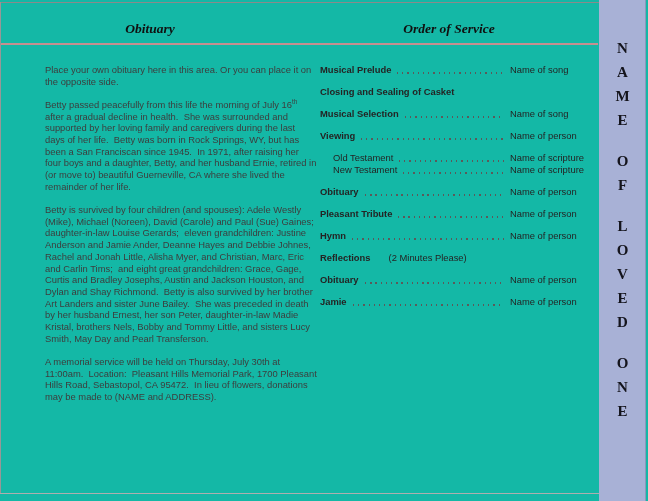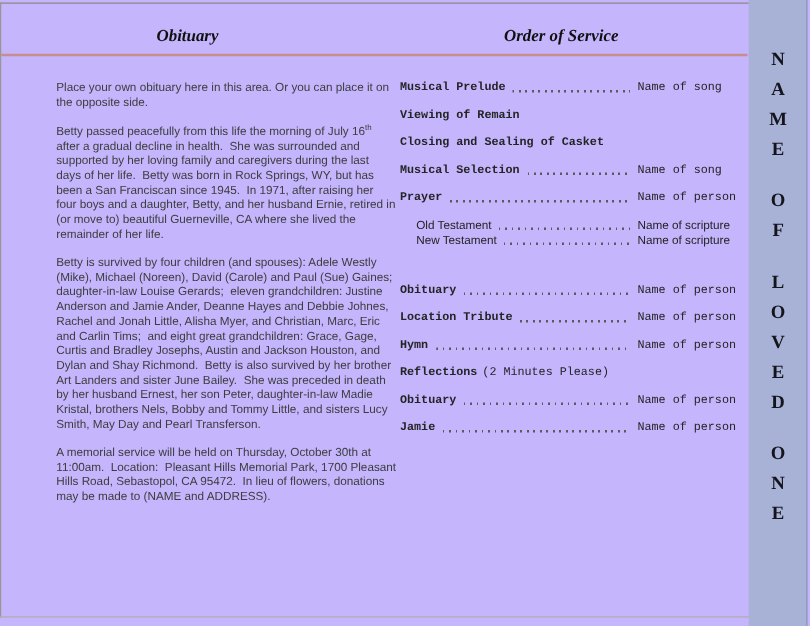--- a/index.html
+++ b/index.html
@@ -1,17 +1,17 @@
 <!DOCTYPE html>
 <html><head>
 <meta charset="utf-8">
 <style>
   html,body { margin:0; padding:0; background:#fff; }
   .page {
-    position:relative; width:648px; height:501px; background:#c4b5fd;
+    position:relative; width:648px; height:501px; background:#14b8a6;
     font-family:"Liberation Sans", sans-serif; overflow:hidden;
   }
   
   .border-top    { position:absolute; left:0; top:2px; width:599px; height:1px; background:#8a8a8a; }
   .border-left   { position:absolute; left:0; top:2px; width:1px;  height:492px; background:#979797; }
   .border-bottom { position:absolute; left:0; top:493px; width:599px; height:1px; background:#aeaeae; }
   .rule-pink     { position:absolute; left:1px; top:43px; width:597px; height:2px; background:#c68f8f; }
 
   
   .hdr {
@@ -24,27 +24,27 @@
   
   .obituary {
     position:absolute; left:35px; top:64px; width:272px;
     font-size:9.4px; line-height:11.7px; color:#3d3d3d;margin-left:10px;
   }
   .obituary p { margin:0 0 11.5px 0; white-space:pre-wrap; }
   .obituary sup { font-size:6.3px; vertical-align:super; line-height:0; }
 
   
   .order { position:absolute; left:320px; top:64px; width:276px; font-size:9.4px; color:#242424; }
-  .os-row    { display:flex; align-items:center; line-height:12px; margin-bottom:10px;font-family:Liberation Mono, monospace; }
+  .os-row    { display:flex; align-items:center; line-height:12px; margin-bottom:10px; }
   .os-row.no-gap { margin-bottom:0; }
   .os-subrow { display:flex; align-items:baseline; line-height:12px; margin-bottom:0; }
-  .os-subrow.gap-after { margin-bottom:28px; }
+  .os-subrow.gap-after { margin-bottom:10px; }
   .os-label    { font-weight:bold; white-space:nowrap; }
   .os-sublabel { font-weight:normal; white-space:nowrap; padding-left:13px; }
-  .os-suffix   { font-weight:normal; margin-left:4px; }
+  .os-suffix   { font-weight:normal; margin-left:18px; }
   .os-value    { flex:0 0 86px; width:86px; font-weight:normal; }
   .leader {
     flex:1 1 auto; height:1.4px; align-self:flex-end; margin:0 6px 2.5px 6px;
     background-image:repeating-linear-gradient(to right,#5a5a5a 0,#5a5a5a 1.3px,transparent 1.3px,transparent 5.2px);
   }
 
   
   .sideband {
     position:absolute; top:0; right:2px; width:47px; height:501px;
     background:#a8b1d6; border-right:1px solid #8d96ba;
@@ -67,48 +67,45 @@
   <div class="border-bottom"></div>
 
   <div class="hdr hdr-left">Obituary</div>
   <div class="hdr hdr-right">Order of Service</div>
   <div class="rule-pink"></div>
 
   <div class="obituary">
     <p>Place your own obituary here in this area. Or you can place it on the opposite side.</p>
     <p><span>Betty passed peacefully from this life the morning of July 16</span><sup>th</sup><span> after a gradual decline in health.  She was surrounded and supported by her loving family and caregivers during the last days of her life.  Betty was born in Rock Springs, WY, but has been a San Franciscan since 1945.  In 1971, after raising her four boys and a daughter, Betty, and her husband Ernie, retired in (or move to) beautiful Guerneville, CA where she lived the remainder of her life.</span></p>
     <p>Betty is survived by four children (and spouses): Adele Westly (Mike), Michael (Noreen), David (Carole) and Paul (Sue) Gaines;  daughter-in-law Louise Gerards;  eleven grandchildren: Justine Anderson and Jamie Ander, Deanne Hayes and Debbie Johnes, Rachel and Jonah Little, Alisha Myer, and Christian, Marc, Eric and Carlin Tims;  and eight great grandchildren: Grace, Gage, Curtis and Bradley Josephs, Austin and Jackson Houston, and Dylan and Shay Richmond.  Betty is also survived by her brother Art Landers and sister June Bailey.  She was preceded in death by her husband Ernest, her son Peter, daughter-in-law Madie Kristal, brothers Nels, Bobby and Tommy Little, and sisters Lucy Smith, May Day and Pearl Transferson.</p>
-    <p>A memorial service will be held on Thursday, October 30th at 11:00am.  Location:  Pleasant Hills Memorial Park, 1700 Pleasant Hills Road, Sebastopol, CA 95472.  In lieu of flowers, donations may be made to (NAME and ADDRESS).</p>
+    <p>A memorial service will be held on Thursday, July 30th at 11:00am.  Location:  Pleasant Hills Memorial Park, 1700 Pleasant Hills Road, Sebastopol, CA 95472.  In lieu of flowers, donations may be made to (NAME and ADDRESS).</p>
   </div>
 
   <div class="order">
 
     <div class="os-row">
       <span class="os-label">Musical Prelude</span>
       <span class="leader"></span>
       <span class="os-value">Name of song</span>
     </div>
 
 
-    <div class="os-row">
-      <span class="os-label">Viewing of Remain</span>
-    </div>
 
     <div class="os-row">
       <span class="os-label">Closing and Sealing of Casket</span>
     </div>
 
     <div class="os-row">
       <span class="os-label">Musical Selection</span>
       <span class="leader"></span>
       <span class="os-value">Name of song</span>
     </div>
 
     <div class="os-row">
-      <span class="os-label">Prayer</span>
+      <span class="os-label">Viewing</span>
       <span class="leader"></span>
       <span class="os-value">Name of person</span>
     </div>
 
     <div class="os-subrow">
       <span class="os-sublabel">Old Testament</span>
       <span class="leader"></span>
       <span class="os-value">Name of scripture</span>
     </div>
     <div class="os-subrow gap-after">
@@ -117,21 +114,21 @@
       <span class="os-value">Name of scripture</span>
     </div>
 
     <div class="os-row">
       <span class="os-label">Obituary</span>
       <span class="leader"></span>
       <span class="os-value">Name of person</span>
     </div>
 
     <div class="os-row">
-      <span class="os-label">Location Tribute</span>
+      <span class="os-label">Pleasant Tribute</span>
       <span class="leader"></span>
       <span class="os-value">Name of person</span>
     </div>
 
     <div class="os-row">
       <span class="os-label">Hymn</span>
       <span class="leader"></span>
       <span class="os-value">Name of person</span>
     </div>
 

